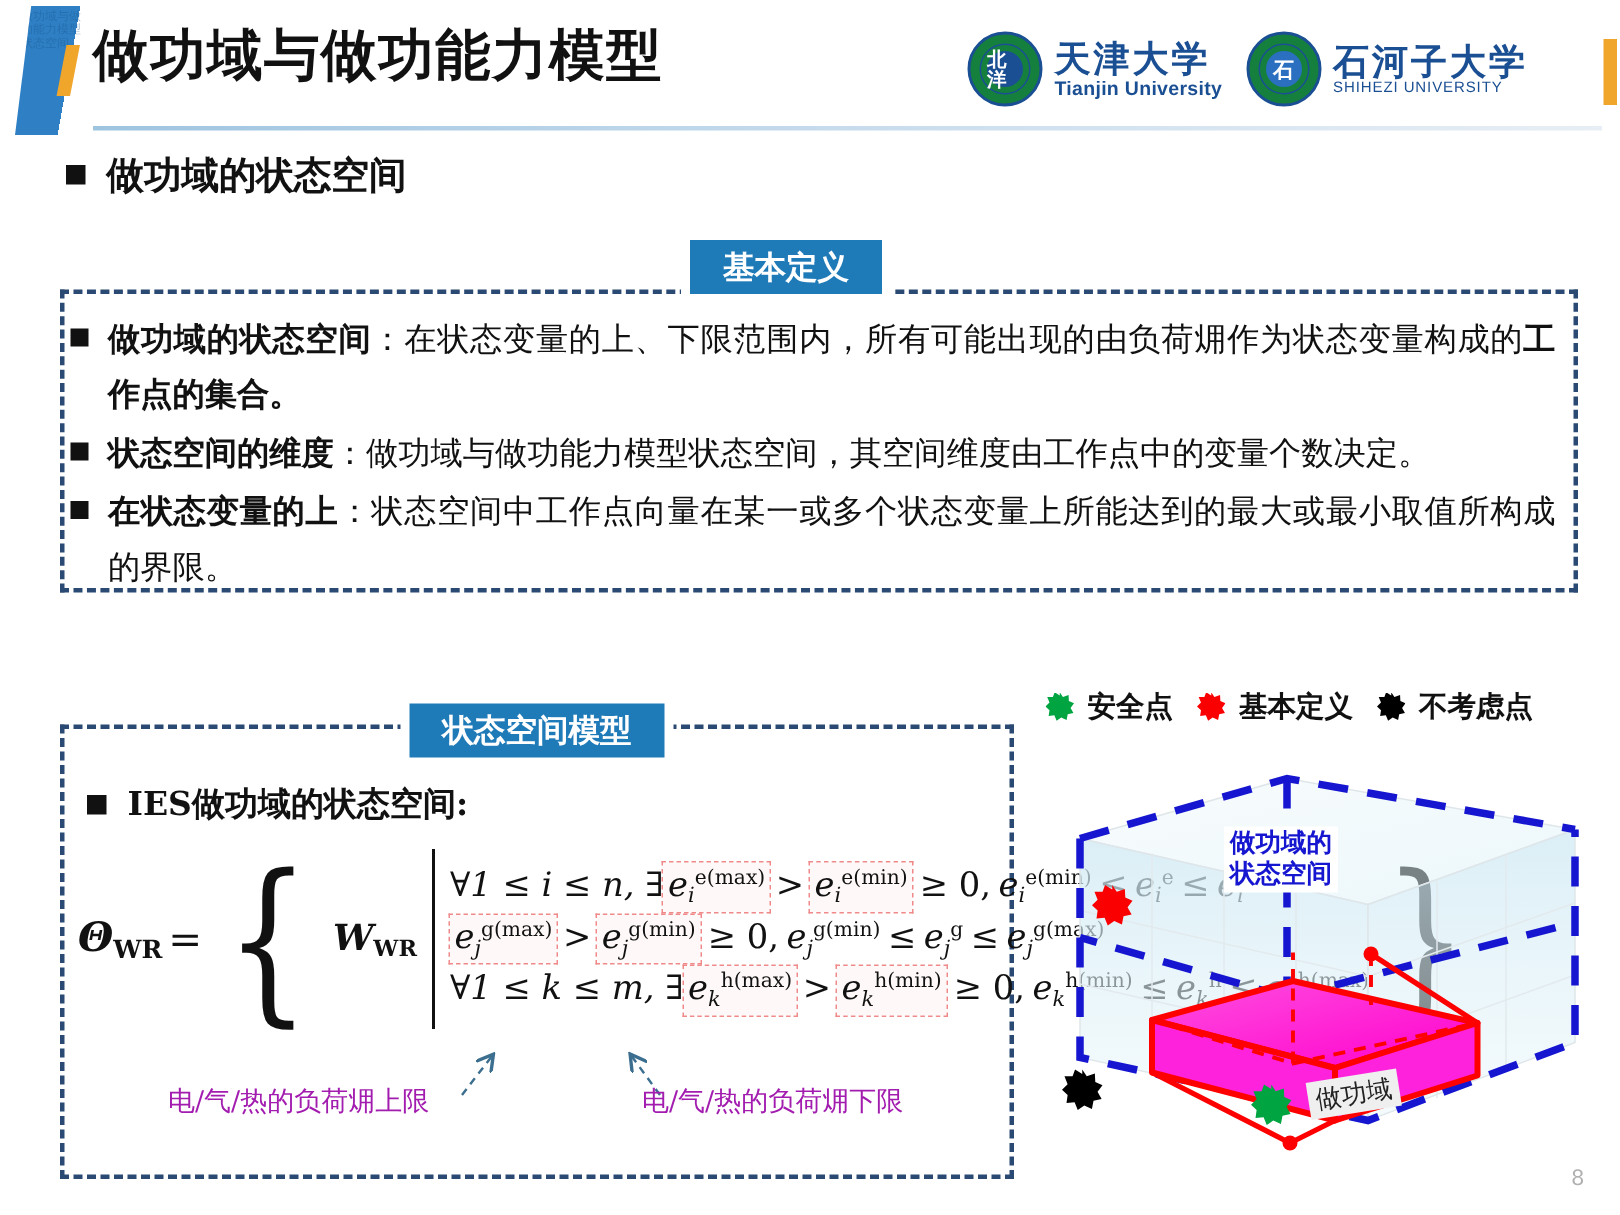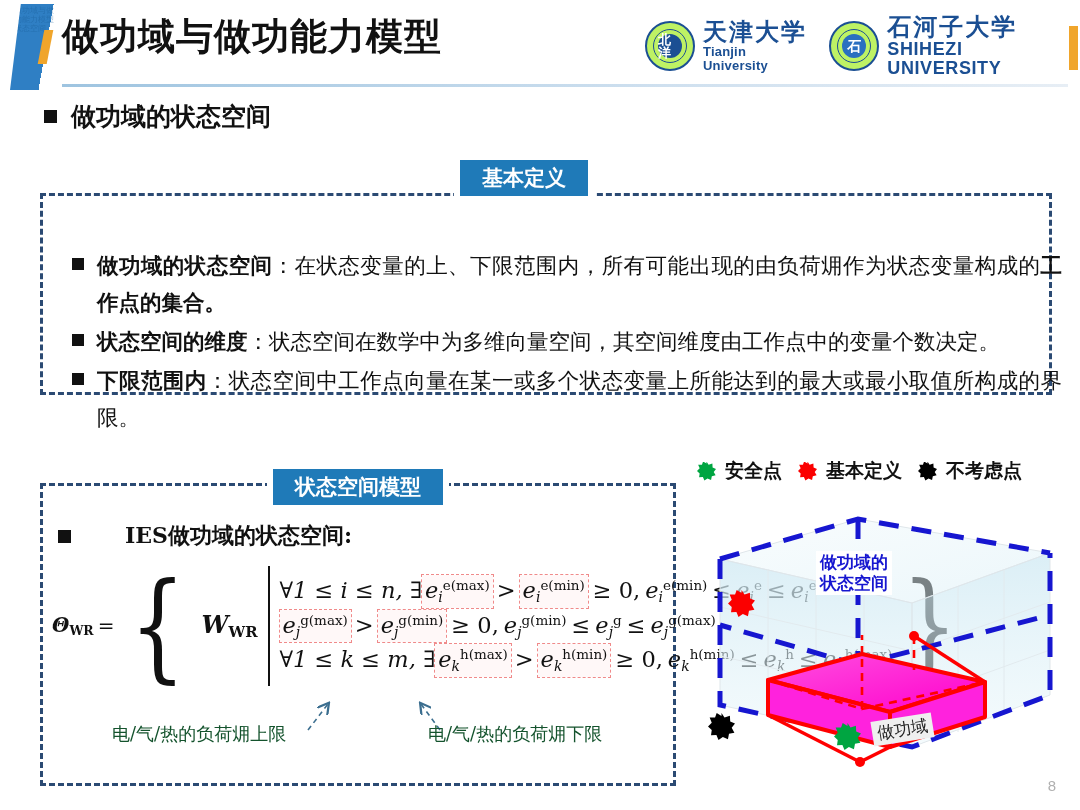--- a/index.html
+++ b/index.html
@@ -43,37 +43,37 @@
     position: absolute; right: 2px; top: 26px; width: 9px; height: 44px;
     background: #f0a52b;
   }
 
   
   .logos { position: absolute; left: 645px; top: 12px; height: 68px; display: flex; align-items: center; gap: 16px; }
   .logo-grp { display: flex; align-items: center; gap: 8px; }
   .seal {
     width: 50px; height: 50px; border-radius: 50%;
     border: 2px solid #1b4f93; position: relative; flex: none;
-    background: #bef264;
+    background: #15803d;
   }
   .seal::before {
     content: ""; position: absolute; left: 6px; top: 6px; right: 6px; bottom: 6px;
     border-radius: 50%; border: 1px solid #1b4f93;
   }
   .seal-inner {
     position: absolute; left: 11px; top: 11px; right: 11px; bottom: 11px;
     border-radius: 50%; background: #1b4f93; color: #fff;
     display: flex; align-items: center; justify-content: center;
     font-size: 13px; font-weight: bold; line-height: 1;
   }
   .seal.plain .seal-inner { background: #2a6fc0; font-size: 14px; }
   .logo-words { display: flex; flex-direction: column; gap: 1px; }
   .logo-cn { font-size: 24px; font-weight: bold; color: #1b4f93; font-family: "DejaVu Serif", "Liberation Serif", serif; letter-spacing: 2px; line-height: 1.05; }
   .logo-en { font-size: 13px; font-weight: bold; color: #1b4f93; letter-spacing: .2px; line-height: 1.05; }
-  .logo-en.wide { letter-spacing: .6px; font-weight: bold; font-size: 18px; }
+  .logo-en.wide { letter-spacing: .6px; font-weight: normal; font-size: 10px; }
 
   
   .sec-head {
     position: absolute; left: 44px; top: 100px;
     display: flex; align-items: center; gap: 14px;
   }
   .sq { width: 13px; height: 13px; background: #111; flex: none; }
   .sec-head-txt {
     font-size: 25px; font-weight: bold; color: #111;
     font-family: "DejaVu Sans", "Liberation Sans", sans-serif;
@@ -96,73 +96,72 @@
     background: #1f7ab8; color: #fff; font-weight: bold;
     font-size: 21px; padding: 5px 22px; line-height: 1.25;
     font-family: "DejaVu Sans", "Liberation Sans", sans-serif;
     white-space: nowrap;
   }
   #tag-def { left: 455px; top: 155px; }
   #tag-model { left: 268px; top: 464px; }
 
   
   .bullets {
-    position: absolute; left: 72px; top: 208px; width: 990px; margin-top: 39px;
+    position: absolute; left: 47px; top: 208px; width: 990px;
   }
   .bullet { display: flex; gap: 13px; margin-bottom: 2px; }
   .bullet .sq { margin-top: 11px; width: 12px; height: 12px; }
   .bullet-text {
     font-size: 21.5px; line-height: 37px; color: #111;
     font-family: "DejaVu Sans", "Liberation Sans", sans-serif;
     text-align: justify;
   }
   .bullet-text b { font-weight: bold; }
 
   
   .model-head {
     position: absolute; left: 58px; top: 521px;
     display: flex; align-items: center; gap: 14px;
   }
   .model-head-txt {
     font-size: 22px; font-weight: bold; color: #111;
     font-family: "DejaVu Serif", "Liberation Serif", serif;
-    margin-left: 40px;
   }
 
   
   .formula {
     position: absolute; left: 52px; top: 566px;
     display: flex; align-items: center;
     font-family: "DejaVu Serif", "Liberation Serif", serif;
     color: #111;
   }
   .mi { font-style: italic; }
   .mb { font-weight: bold; font-style: italic; }
   .sub { font-size: .62em; vertical-align: -.28em; font-style: normal; font-weight: bold; }
   .isub { font-size: .62em; vertical-align: -.32em; font-style: italic; font-weight: normal; }
   .sup { font-size: .60em; vertical-align: .58em; font-style: normal; font-weight: normal; }
 
-  .lhs { font-size: 20px; margin-right: 4px; }
+  .lhs { font-size: 27px; margin-right: 4px; }
   .brace {
     font-size: 118px; line-height: 0.78; font-weight: 300;
     font-family: "DejaVu Serif", serif; color: #111;
     margin: 0 2px 0 2px; transform: scaleX(.75);
   }
   .brace-r { margin-left: 0; }
   .wwr { font-size: 24px; margin: 0 10px 0 4px; }
   .vbar { width: 2px; height: 120px; background: #111; margin: 0 10px 0 0; }
   .rows { display: flex; flex-direction: column; gap: 2px; }
   .row { display: flex; align-items: baseline; font-size: 22.5px; white-space: nowrap; }
   .cell { position: relative; padding: 2px 3px; }
   .hl-max { outline: 1.5px dashed #f08a8a; background: rgba(255,235,235,.35); }
   .hl-min { outline: 1.5px dashed #f08a8a; background: rgba(255,235,235,.35); }
 
   
   .annot {
-    position: absolute; color: #14532d; font-size: 18px;
+    position: absolute; color: #a21caf; font-size: 18px;
     font-family: "DejaVu Serif", "Liberation Serif", serif;
     white-space: nowrap;
   }
   #annot-upper { left: 112px; top: 722px; }
   #annot-lower { left: 428px; top: 722px; }
 
   
   .legend {
     position: absolute; left: 697px; top: 458px;
     display: flex; align-items: flex-start; gap: 16px;
@@ -246,25 +245,25 @@
     <div class="tag-inner">基本定义</div>
   </div>
 
   <div class="bullets">
     <div class="bullet">
       <div class="sq"></div>
       <div class="bullet-text"><b>做功域的状态空间</b><span>：在状态变量的上、下限范围内，所有可能出现的由负荷㶲作为状态变量构成的</span><b>工作点的集合。</b></div>
     </div>
     <div class="bullet">
       <div class="sq"></div>
-      <div class="bullet-text"><b>状态空间的维度</b><span>：状态空间在数学中为多维向量空间，其空间维度由工作点中的变量个数决定。</span></div>
+      <div class="bullet-text"><b>状态空间的维度</b><span>：做功域与做功能力模型状态空间，其空间维度由工作点中的变量个数决定。</span></div>
     </div>
     <div class="bullet">
       <div class="sq"></div>
-      <div class="bullet-text"><b>下限范围内</b><span>：状态空间中工作点向量在某一或多个状态变量上所能达到的最大或最小取值所构成的界限。</span></div>
+      <div class="bullet-text"><b>在状态变量的上</b><span>：状态空间中工作点向量在某一或多个状态变量上所能达到的最大或最小取值所构成的界限。</span></div>
     </div>
   </div>
 
   <div class="panel" id="panel-model"></div>
   <div class="tag" id="tag-model">
     <div class="tag-inner">状态空间模型</div>
   </div>
 
   <div class="model-head">
     <div class="sq"></div>

